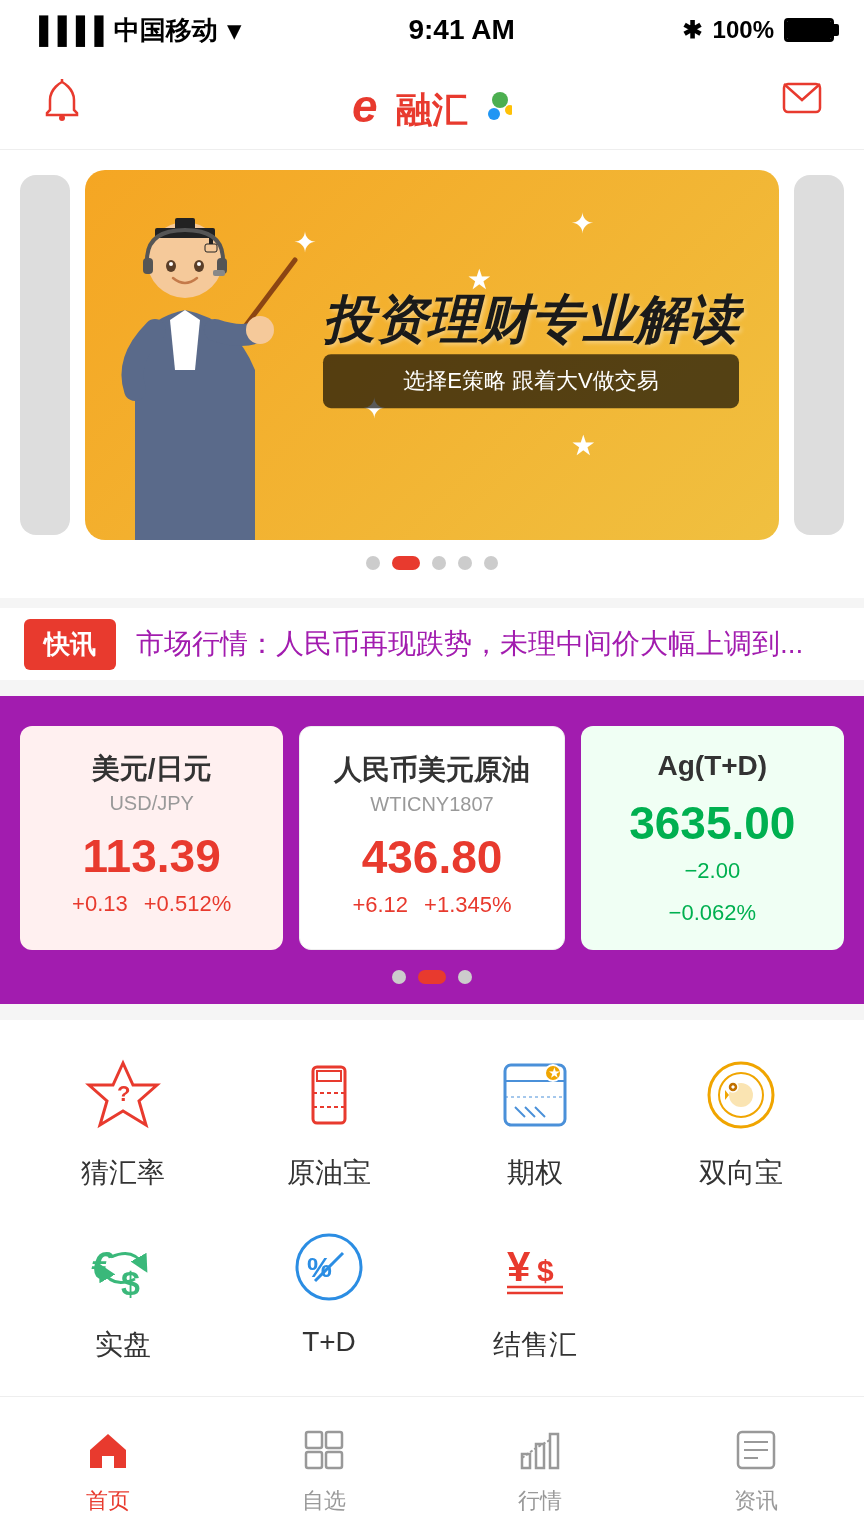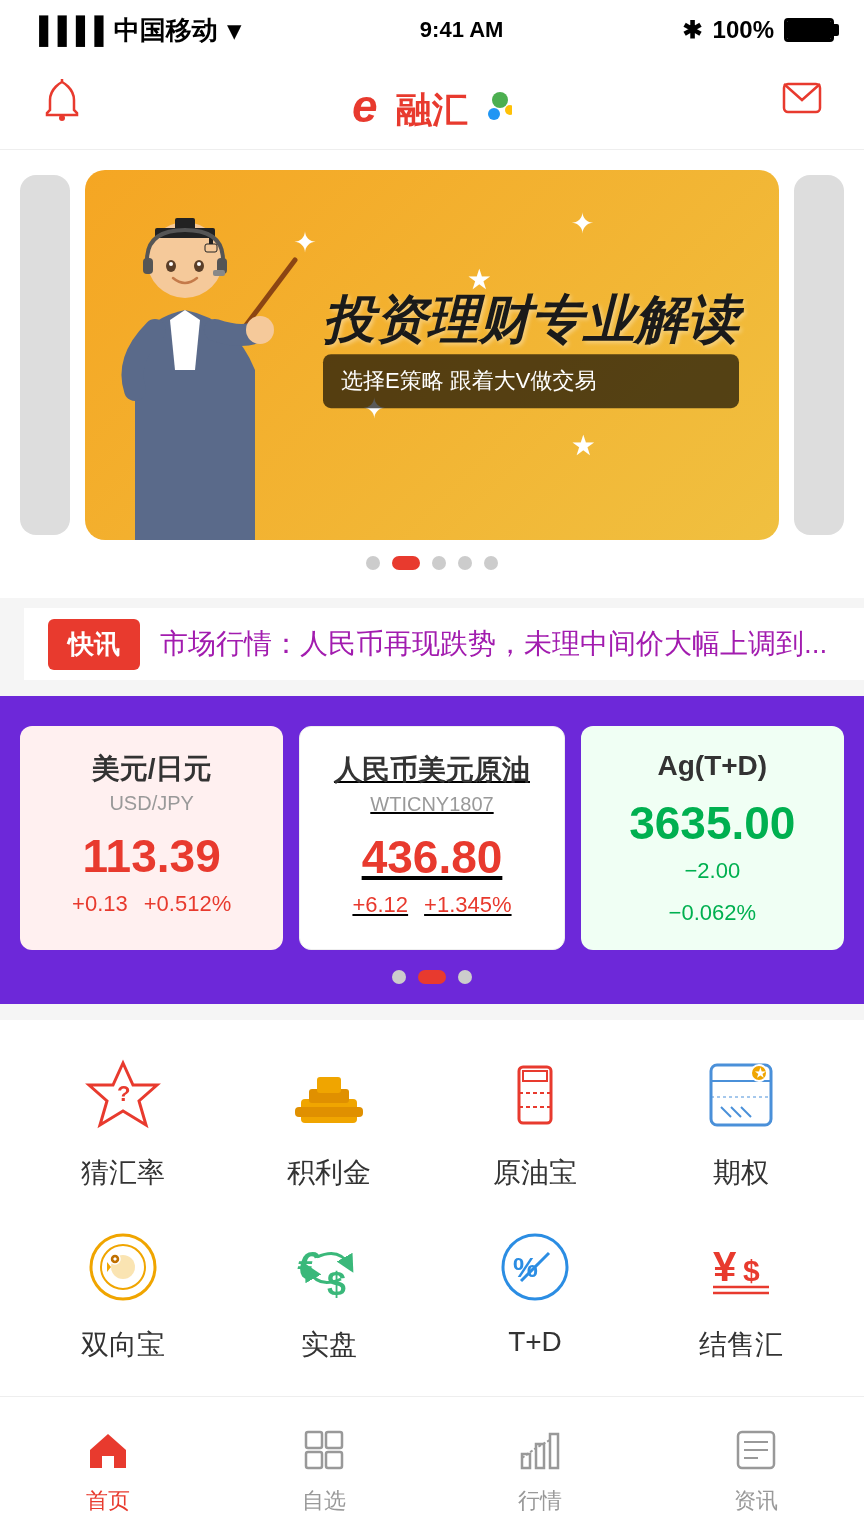--- a/index.html
+++ b/index.html
@@ -17,21 +17,21 @@
       background: #fff;
       height: 60px;
       display: flex;
       align-items: center;
       justify-content: space-between;
       padding: 0 30px;
       font-size: 26px;
       font-weight: 600;
     }
     .status-left { display: flex; align-items: center; gap: 10px; }
-    .status-center { font-size: 22px; font-weight: 600; }
+    .status-center { font-size: 28px; font-weight: 600; }
     .status-right { display: flex; align-items: center; gap: 10px; font-size: 24px; }
     .battery-icon {
       width: 50px; height: 24px;
       border: 3px solid #000;
       border-radius: 4px;
       position: relative;
       display: flex; align-items: center;
     }
     .battery-icon::after {
       content: '';
@@ -87,20 +87,21 @@
       overflow: hidden;
       display: flex;
       align-items: center;
       justify-content: flex-end;
     }
     .banner-text-area {
       position: absolute;
       right: 40px;
       top: 50%;
       transform: translateY(-55%);
+      text-align: center;
     }
     .banner-character {
       position: absolute;
       left: 20px;
       bottom: 0;
       width: 200px;
       height: 340px;
     }
     .stars {
       position: absolute;
@@ -137,57 +138,56 @@
 
     
     .news-ticker {
       background: #fff;
       height: 72px;
       display: flex;
       align-items: center;
       padding: 0 24px;
       margin-top: 10px;
       gap: 20px;
-      margin-left: 24px;
     }
     .news-badge {
       background: #e83a2e;
       color: #fff;
       font-size: 26px;
       font-weight: bold;
       padding: 8px 20px;
       border-radius: 6px;
       white-space: nowrap;
     }
     .news-text {
       font-size: 28px;
       color: #a21caf;
       overflow: hidden;
       white-space: nowrap;
       text-overflow: ellipsis;
     }
 
     
     .market-section {
-      background: #6d28d9;
+      background: #a21caf;
       margin-top: 16px;
       padding: 30px 20px 20px;
     }
     .market-cards {
       display: flex;
       gap: 16px;
     }
     .market-card {
       flex: 1;
       border-radius: 12px;
       padding: 24px 20px;
       text-align: center;
     }
     .market-card.red-bg { background: #fff0f0; }
-    .market-card.white-bg { background: #fff; border: 1px solid #eee; text-decoration: underline; }
+    .market-card.white-bg { background: #fff; border: 1px solid #eee; }
     .market-card.green-bg { background: #f0fff4; }
     .market-name { font-size: 28px; color: #333; font-weight: 600; }
     .market-code { font-size: 20px; color: #999; margin-top: 4px; }
     .market-price { font-size: 46px; font-weight: bold; margin-top: 14px; }
     .market-price.red { color: #e83a2e; }
     .market-price.green { color: #00b050; }
     .market-change { font-size: 22px; margin-top: 8px; display: flex; justify-content: center; gap: 16px; }
     .market-change.red { color: #e83a2e; }
     .market-change.green { color: #00b050; flex-direction: column; }
 
@@ -444,31 +444,20 @@
     <div class="menu-item">
       <div class="menu-icon-wrap">
         <svg width="80" height="80" viewBox="0 0 80 80">
           <polygon points="40,8 50,30 74,30 56,46 63,70 40,56 17,70 24,46 6,30 30,30" fill="none" stroke="#e83a2e" stroke-width="3"></polygon>
           <text x="34" y="46" font-size="22" fill="#e83a2e" font-weight="bold">?</text>
         </svg>
       </div>
       <div class="menu-label">猜汇率</div>
     </div>
 
-    <div class="menu-item">
-      <div class="menu-icon-wrap">
-        <svg width="80" height="80" viewBox="0 0 80 80">
-          <rect x="12" y="44" width="56" height="24" rx="4" fill="#f0a500"></rect>
-          <rect x="20" y="34" width="40" height="14" rx="3" fill="#e09000"></rect>
-          <rect x="28" y="22" width="24" height="16" rx="3" fill="#f0a500"></rect>
-          <rect x="6" y="52" width="68" height="10" rx="4" fill="#e09000"></rect>
-        </svg>
-      </div>
-      <div class="menu-label">积利金</div>
-    </div>
 
     <div class="menu-item">
       <div class="menu-icon-wrap">
         <svg width="80" height="80" viewBox="0 0 80 80">
           <rect x="24" y="12" width="32" height="56" rx="4" fill="none" stroke="#e83a2e" stroke-width="3"></rect>
           <rect x="28" y="16" width="24" height="10" fill="none" stroke="#e83a2e" stroke-width="2"></rect>
           <line x1="24" y1="38" x2="56" y2="38" stroke="#e83a2e" stroke-width="2" stroke-dasharray="4,3"></line>
           <line x1="24" y1="52" x2="56" y2="52" stroke="#e83a2e" stroke-width="2" stroke-dasharray="4,3"></line>
         </svg>
       </div>

